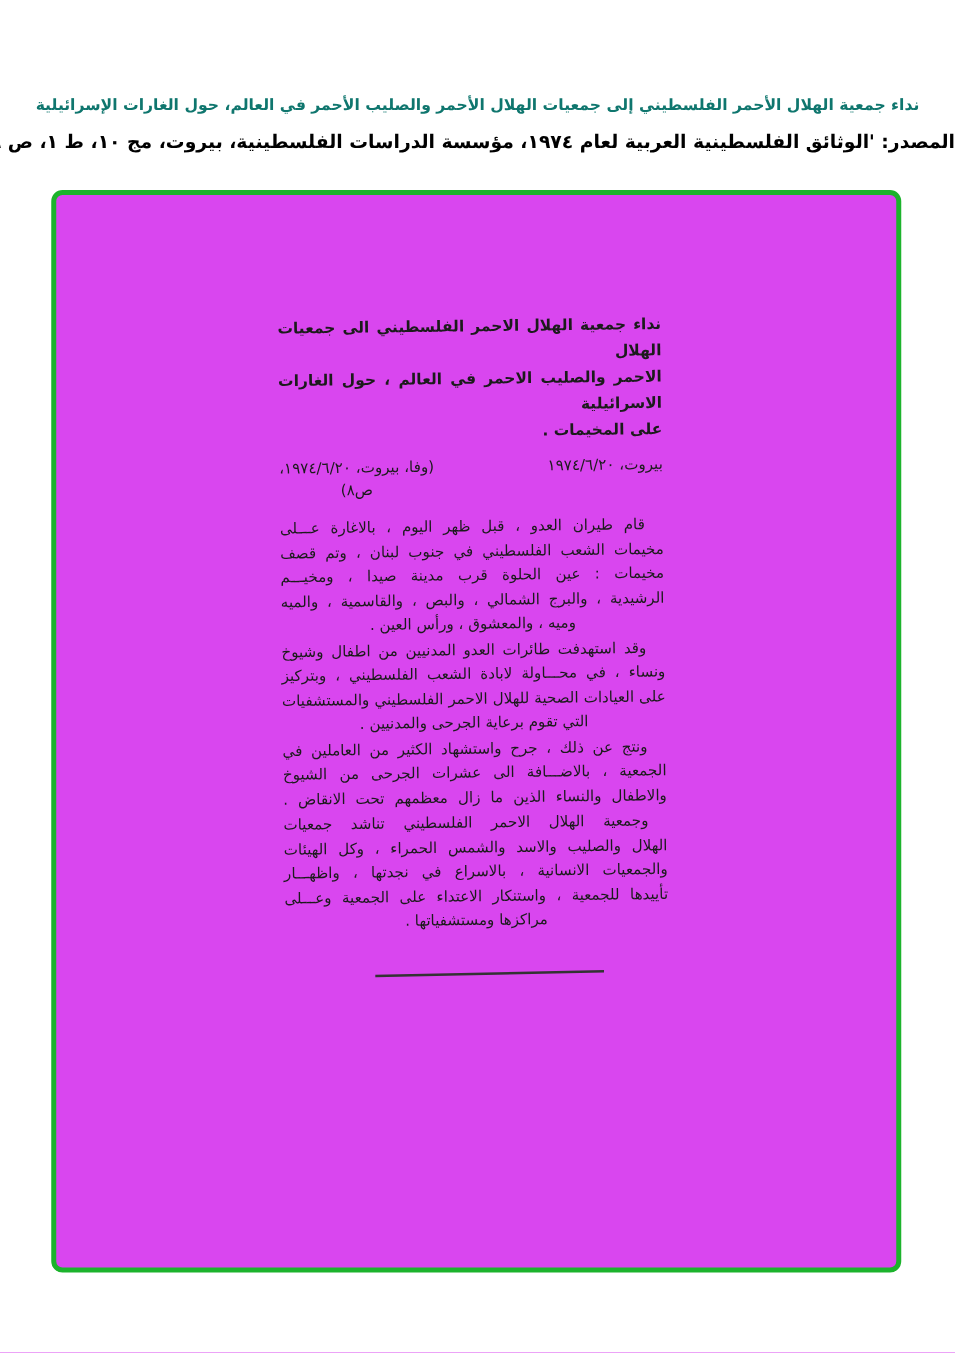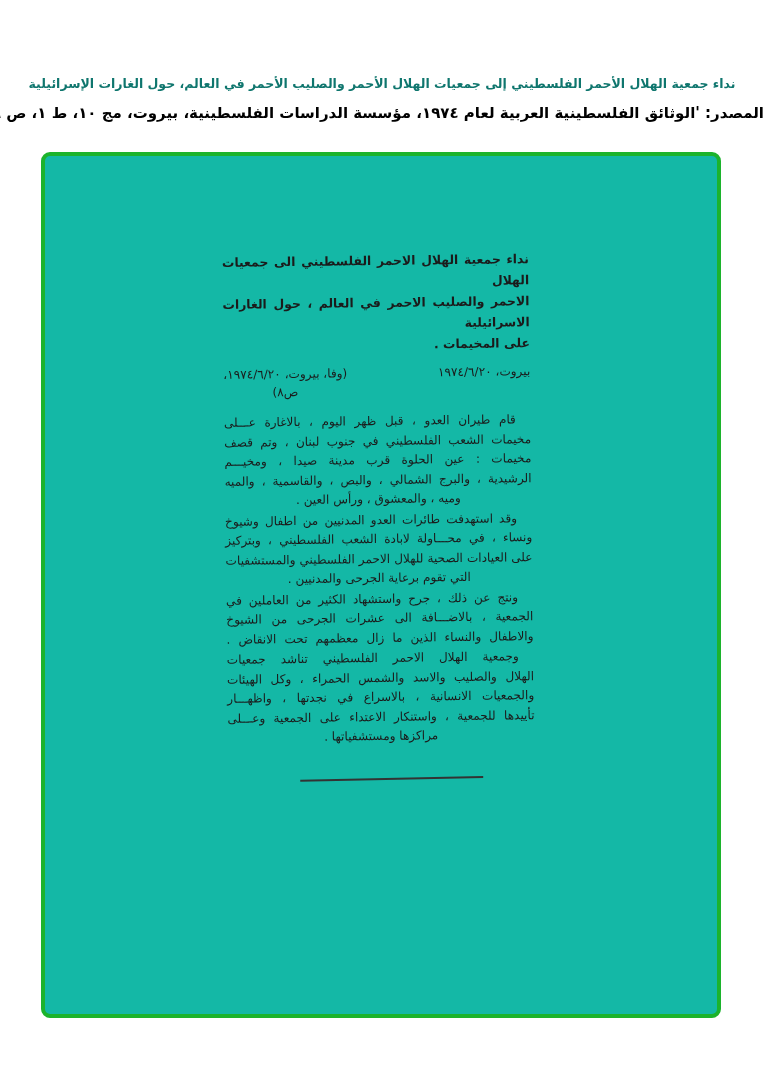--- a/index.html
+++ b/index.html
@@ -21,21 +21,21 @@
     position:absolute; top:106px; left:0; width:764px;
     text-align:center; direction:rtl;
     font-weight:bold; font-size:15px; line-height:14px;
     white-space:nowrap; color:#000;
   }
   .green-box {
     position:absolute; left:41px; top:152px;
     width:672px; height:858px;
     border:4px solid #1cb32c;
     border-radius:9px;
-    background:#14b8a6;
+    background:#d946ef;
   }
   .doc {
     position:absolute; left:180px; top:94px; width:307px;
     direction:rtl;
     color:#1b1b1b;
     transform:rotate(-0.7deg);
     transform-origin:center center;
   }
   .tl {
     font-weight:bold;

